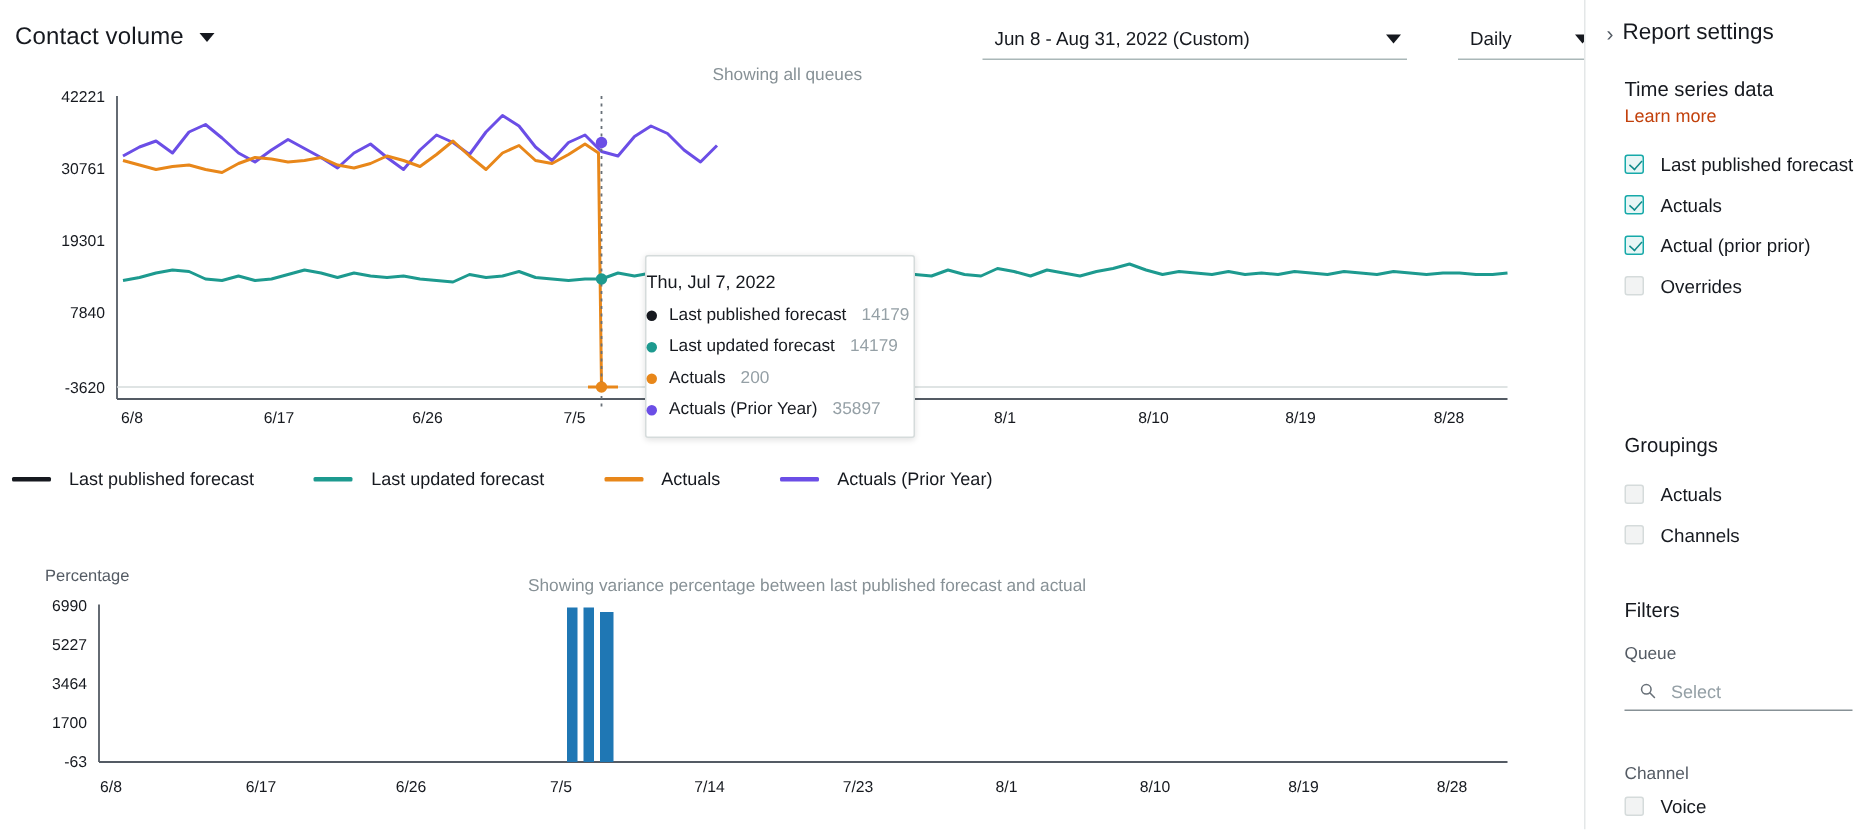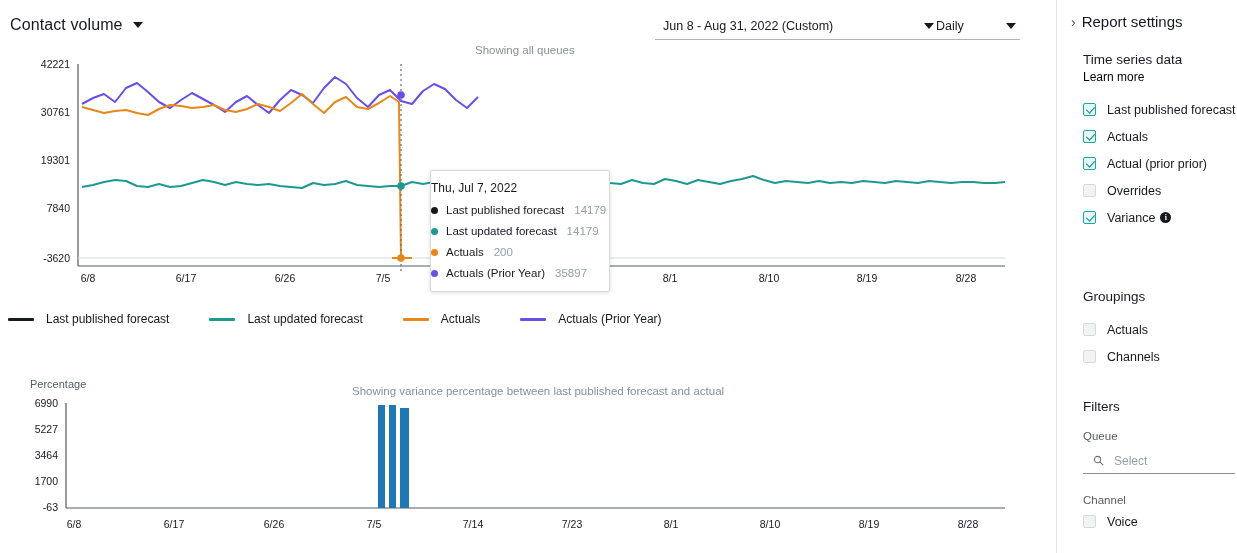--- a/index.html
+++ b/index.html
@@ -18,21 +18,21 @@
   .title-row { position: absolute; left: 10px; top: 16px; display: flex; align-items: center; gap: 10px; }
   .title-text { font-size: 16px; color: #16191f; letter-spacing: .1px; }
   .caret-down {
     width: 0; height: 0; border-left: 5px solid transparent; border-right: 5px solid transparent;
     border-top: 6px solid #16191f; display: inline-block;
   }
 
   .select-box { position: absolute; border-bottom: 1px solid #aab7b8; height: 28px; display: flex;
                 align-items: center; justify-content: space-between; padding: 0 4px 0 8px; }
   #date-select { left: 655px; top: 12px; width: 283px; }
-  #interval-select { left: 928px; top: 12px; width: 92px; }
+  #interval-select { left: 972px; top: 12px; width: 92px; }
   .select-label { font-size: 12.5px; color: #16191f; white-space: nowrap; }
   .sel-caret { width: 0; height: 0; border-left: 5px solid transparent; border-right: 5px solid transparent;
                border-top: 6px solid #16191f; }
 
   .showing-queues { position: absolute; left: 475px; top: 44px; font-size: 11.5px; color: #879196; text-align: right; }
   .showing-variance { position: absolute; left: 352px; top: 385px; font-size: 11.5px; color: #879196; }
 
   .chart-area { position: absolute; }
   #chart-top { left: 0; top: 56px; width: 1040px; height: 245px; }
   #chart-bottom { left: 0; top: 375px; width: 1040px; height: 178px; }
@@ -61,21 +61,21 @@
   
   #sidebar {
     position: absolute; left: 1056px; top: 0; width: 181px; height: 553px;
     background: #fff; border-left: 1px solid #e4e7e8;
   }
   .sb-header { position: absolute; left: 14px; top: 13px; display: flex; align-items: center; gap: 6px; }
   .chev-right { font-size: 14px; color: #545b64; line-height: 1; }
   .sb-title { font-size: 15px; color: #16191f; }
 
   .sb-section-title { font-size: 13.5px; color: #16191f; margin: 0 0 3px 0; }
-  .sb-link { font-size: 12px; color: #000000; cursor: pointer; }
+  .sb-link { font-size: 12px; color: #c2410c; cursor: pointer; }
 
   #sec-timeseries { position: absolute; left: 26px; top: 52px; width: 150px; }
   #sec-groupings { position: absolute; left: 26px; top: 289px; width: 150px; }
   #sec-filters { position: absolute; left: 26px; top: 399px; width: 155px; }
 
   .cb-list { margin-top: 12px; }
   .cb-row { display: flex; align-items: center; height: 27px; }
   .cb-box {
     width: 13px; height: 13px; border-radius: 2px; flex: 0 0 auto;
     margin-right: 11px; position: relative;
@@ -273,25 +273,20 @@
           <span class="cb-label">Actuals</span>
         </div>
         <div class="cb-row">
           <span class="cb-box checked"></span>
           <span class="cb-label">Actual (prior prior)</span>
         </div>
         <div class="cb-row">
           <span class="cb-box unchecked"></span>
           <span class="cb-label">Overrides</span>
         </div>
-        <div class="cb-row">
-          <span class="cb-box checked"></span>
-          <span class="cb-label">Variance</span>
-          <span class="info-icon">i</span>
-        </div>
       </div>
     </div>
 
     <div id="sec-groupings">
       <div class="sb-section-title">Groupings</div>
       <div class="cb-list">
         <div class="cb-row">
           <span class="cb-box unchecked"></span>
           <span class="cb-label">Actuals</span>
         </div>
@@ -307,20 +302,20 @@
 
       <div class="filter-field-label">Queue</div>
       <div class="search-field">
         <svg class="mag" viewBox="0 0 16 16">
           <circle cx="6.6" cy="6.6" r="4.6" fill="none" stroke="#687078" stroke-width="1.5"></circle>
           <line x1="10.2" y1="10.2" x2="14.5" y2="14.5" stroke="#687078" stroke-width="1.5" stroke-linecap="round"></line>
         </svg>
         <span class="search-placeholder">Select</span>
       </div>
 
-      <div class="filter-field-label" style="margin-top:20px;margin-bottom:2px;">Channel</div>
+      <div class="filter-field-label" style="margin-top:36px;margin-bottom:2px;">Channel</div>
       <div class="cb-row">
         <span class="cb-box unchecked"></span>
         <span class="cb-label">Voice</span>
       </div>
     </div>
   </div>
 </div>
 
 </body></html>

